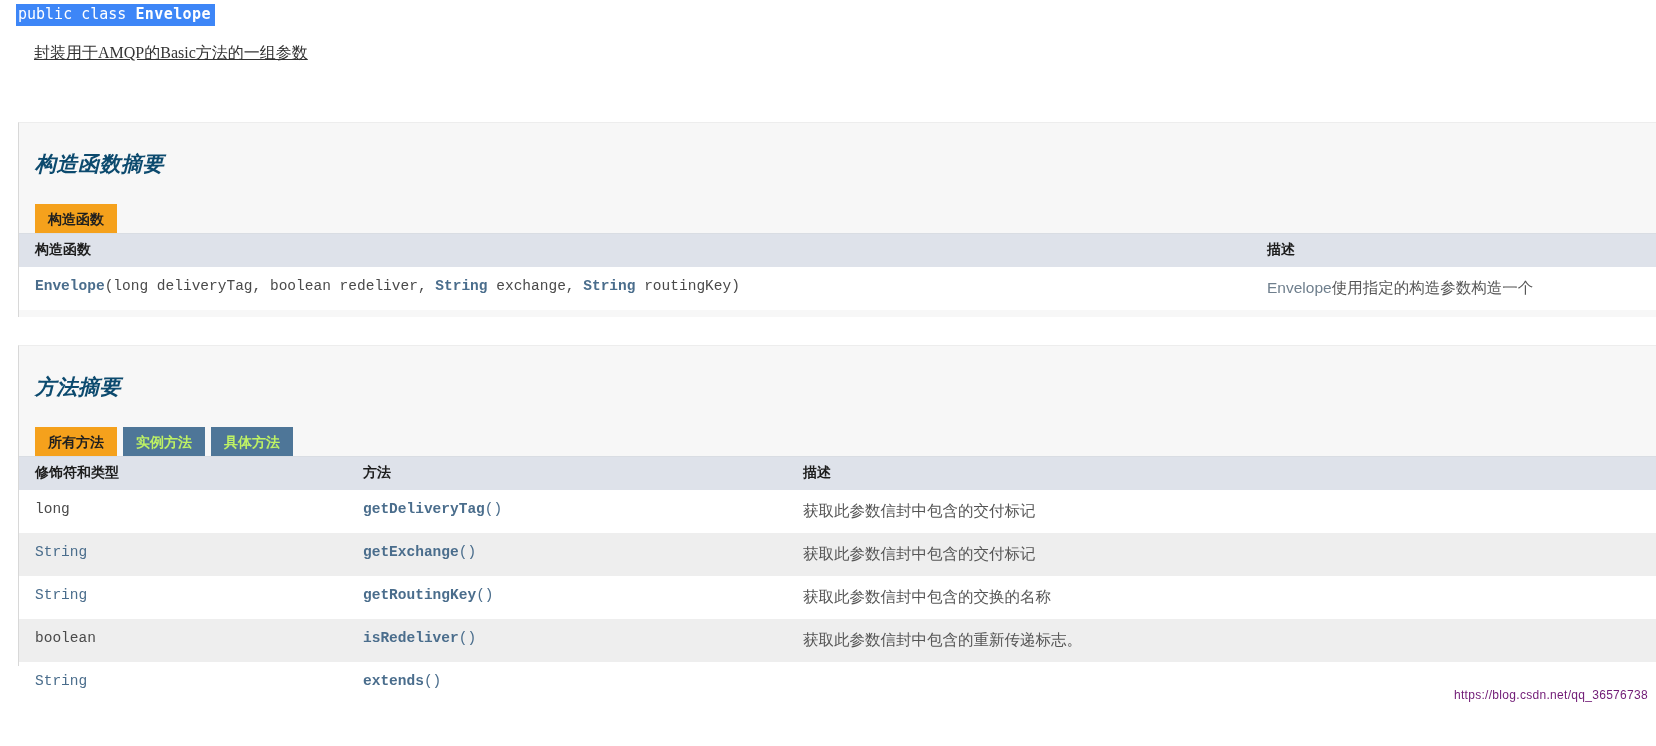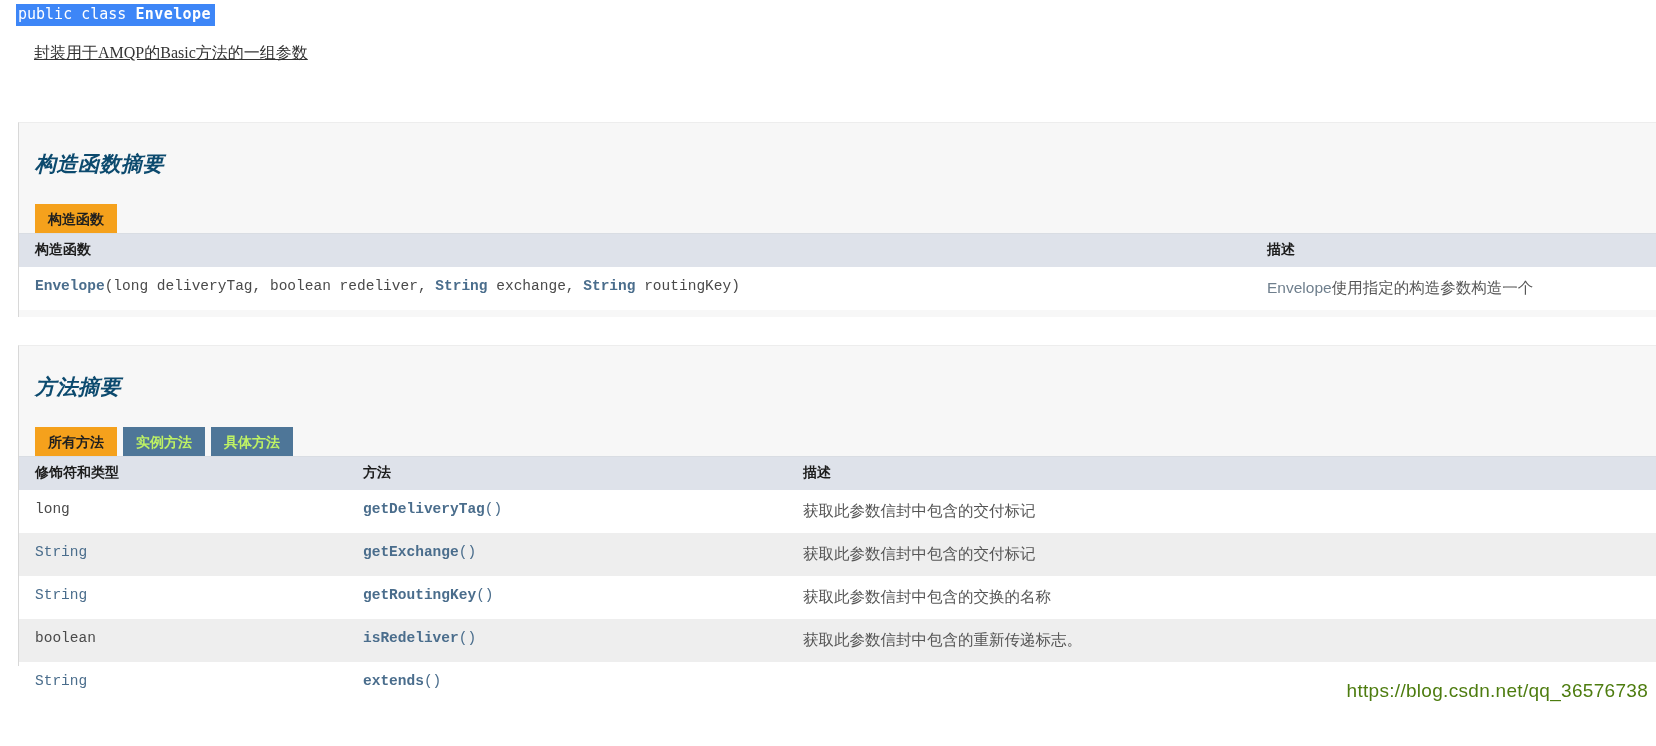--- a/index.html
+++ b/index.html
@@ -154,22 +154,22 @@
     margin-top: 0;
     border-top: 1px solid #d9dde3;
   }
 
   
   .watermark {
     position: absolute;
     right: 8px;
     bottom: 44px;
     font-family: "Liberation Sans", sans-serif;
-    font-size: 19px;
-    color: #4d7c0f;
+    font-size: 12px;
+    color: #701a75;
     letter-spacing: .3px;
     user-select: none;
     pointer-events: none;
   }
 </style>
 </head>
 <body>
 
 <div class="class-header">
   <div class="class-decl"><span class="kw">public class </span><span class="cname">Envelope</span></div>

